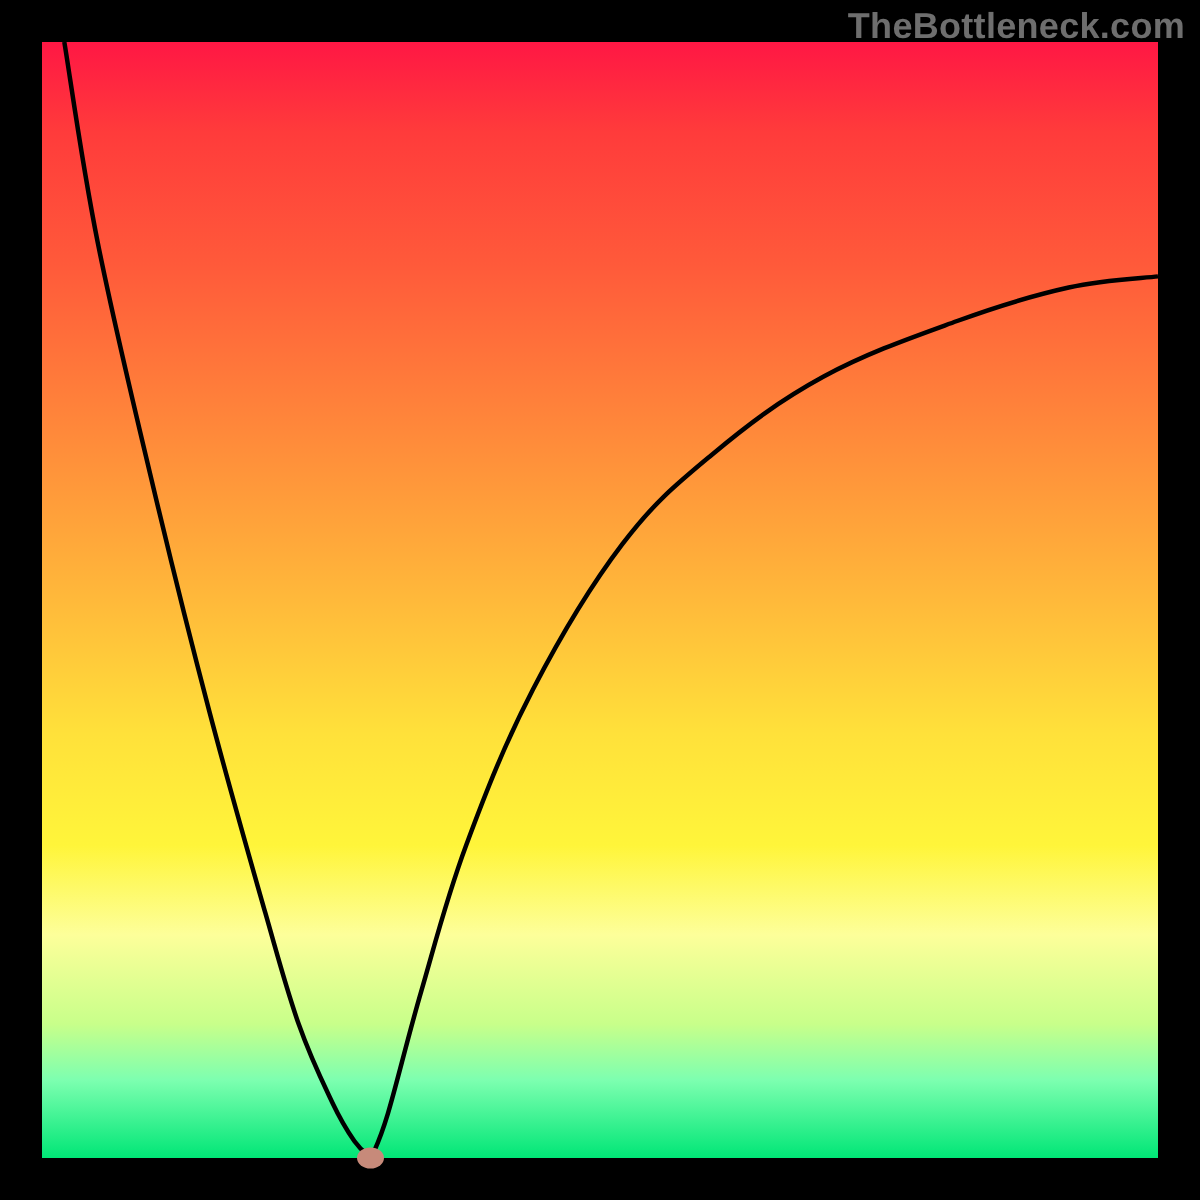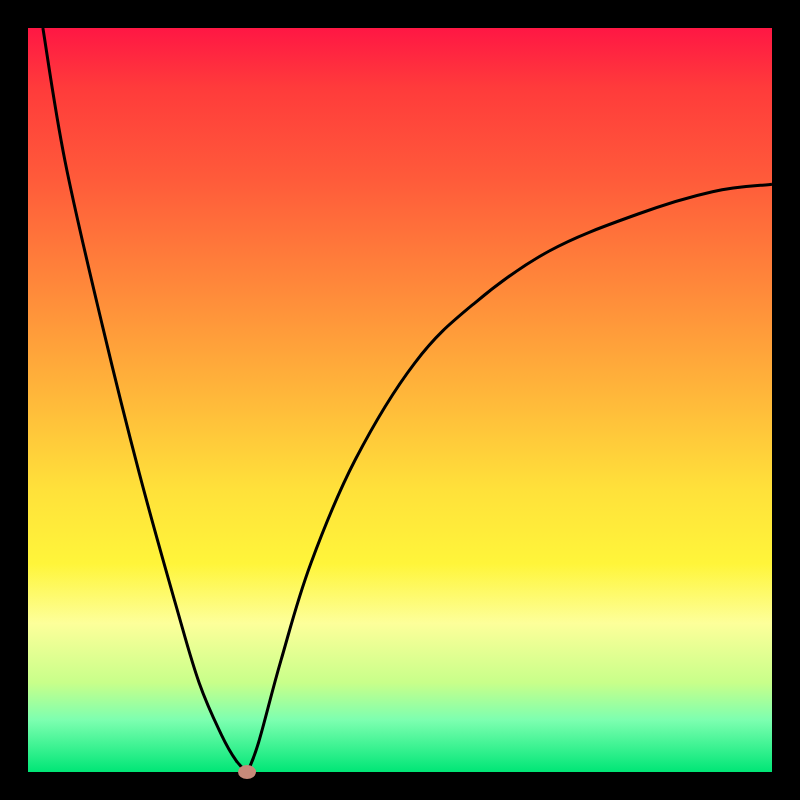--- a/index.html
+++ b/index.html
@@ -55,20 +55,21 @@
     height: 14px;
     background: #c78a7a;
     border-radius: 50%;
     transform: translate(-50%, -50%);
   }
 </style>
 </head>
 <body>
 
 <div class="frame">
+  <div class="watermark">TheBottleneck.com</div>
 
   <div class="plot">
     <svg class="curve" viewBox="0 0 744 744" preserveAspectRatio="none">
       <path id="curve-left" fill="none" stroke="#000" stroke-width="3" d="M 14.88 0 C 18.8976 24.105600000000013, 26.486400000000003 80.35200000000006, 37.2 133.92000000000007 C 47.9136 187.48800000000008, 61.00800000000001 241.35360000000003, 74.4 297.6 C 87.792 353.8464, 98.208 395.5104, 111.6 446.4 C 124.99199999999999 497.28959999999995, 138.0864 542.8223999999999, 148.8 580.3199999999999 C 159.51360000000003 617.8176, 163.0848 631.9536, 171.12 654.72 C 179.1552 677.4864, 186.744 692.7384, 193.44 706.8 C 200.136 720.8616, 203.63280000000003 726.144, 208.32000000000002 732.84 C 213.0072 739.5360000000001, 217.47119999999998 741.9912, 219.48 744"></path>
       <path id="curve-right" fill="none" stroke="#000" stroke-width="3" d="M 219.48 744 C 221.4888 738.6432, 224.6136 734.328, 230.64 714.24 C 236.66639999999998 694.152, 243.5856 664.5408, 252.96 632.4 C 262.3344 600.2592, 269.32800000000003 571.8384, 282.72 535.68 C 296.112 499.5216, 308.6112 467.6784, 327.36 431.52000000000004 C 346.10880000000003 395.36160000000007, 365.4528 362.92319999999995, 386.88 334.79999999999995 C 408.30719999999997 306.67679999999996, 422.2944 295.36799999999994, 446.4 275.28 C 470.50559999999996 255.19199999999998, 491.33759999999995 239.27040000000005, 520.8 223.20000000000005 C 550.2624 207.12960000000004, 580.6175999999999 196.7136, 610.0799999999999 186 C 639.5423999999999 175.2864, 660.3744 169.03679999999994, 684.48 163.67999999999995 C 708.5856 158.32319999999996, 733.2864 157.5792, 744 156.24"></path>
     </svg>
     <div id="marker" class="marker" style="left: 219.48px; top: 744px; background: rgb(199, 138, 122);"></div>
   </div>
 </div>
 

